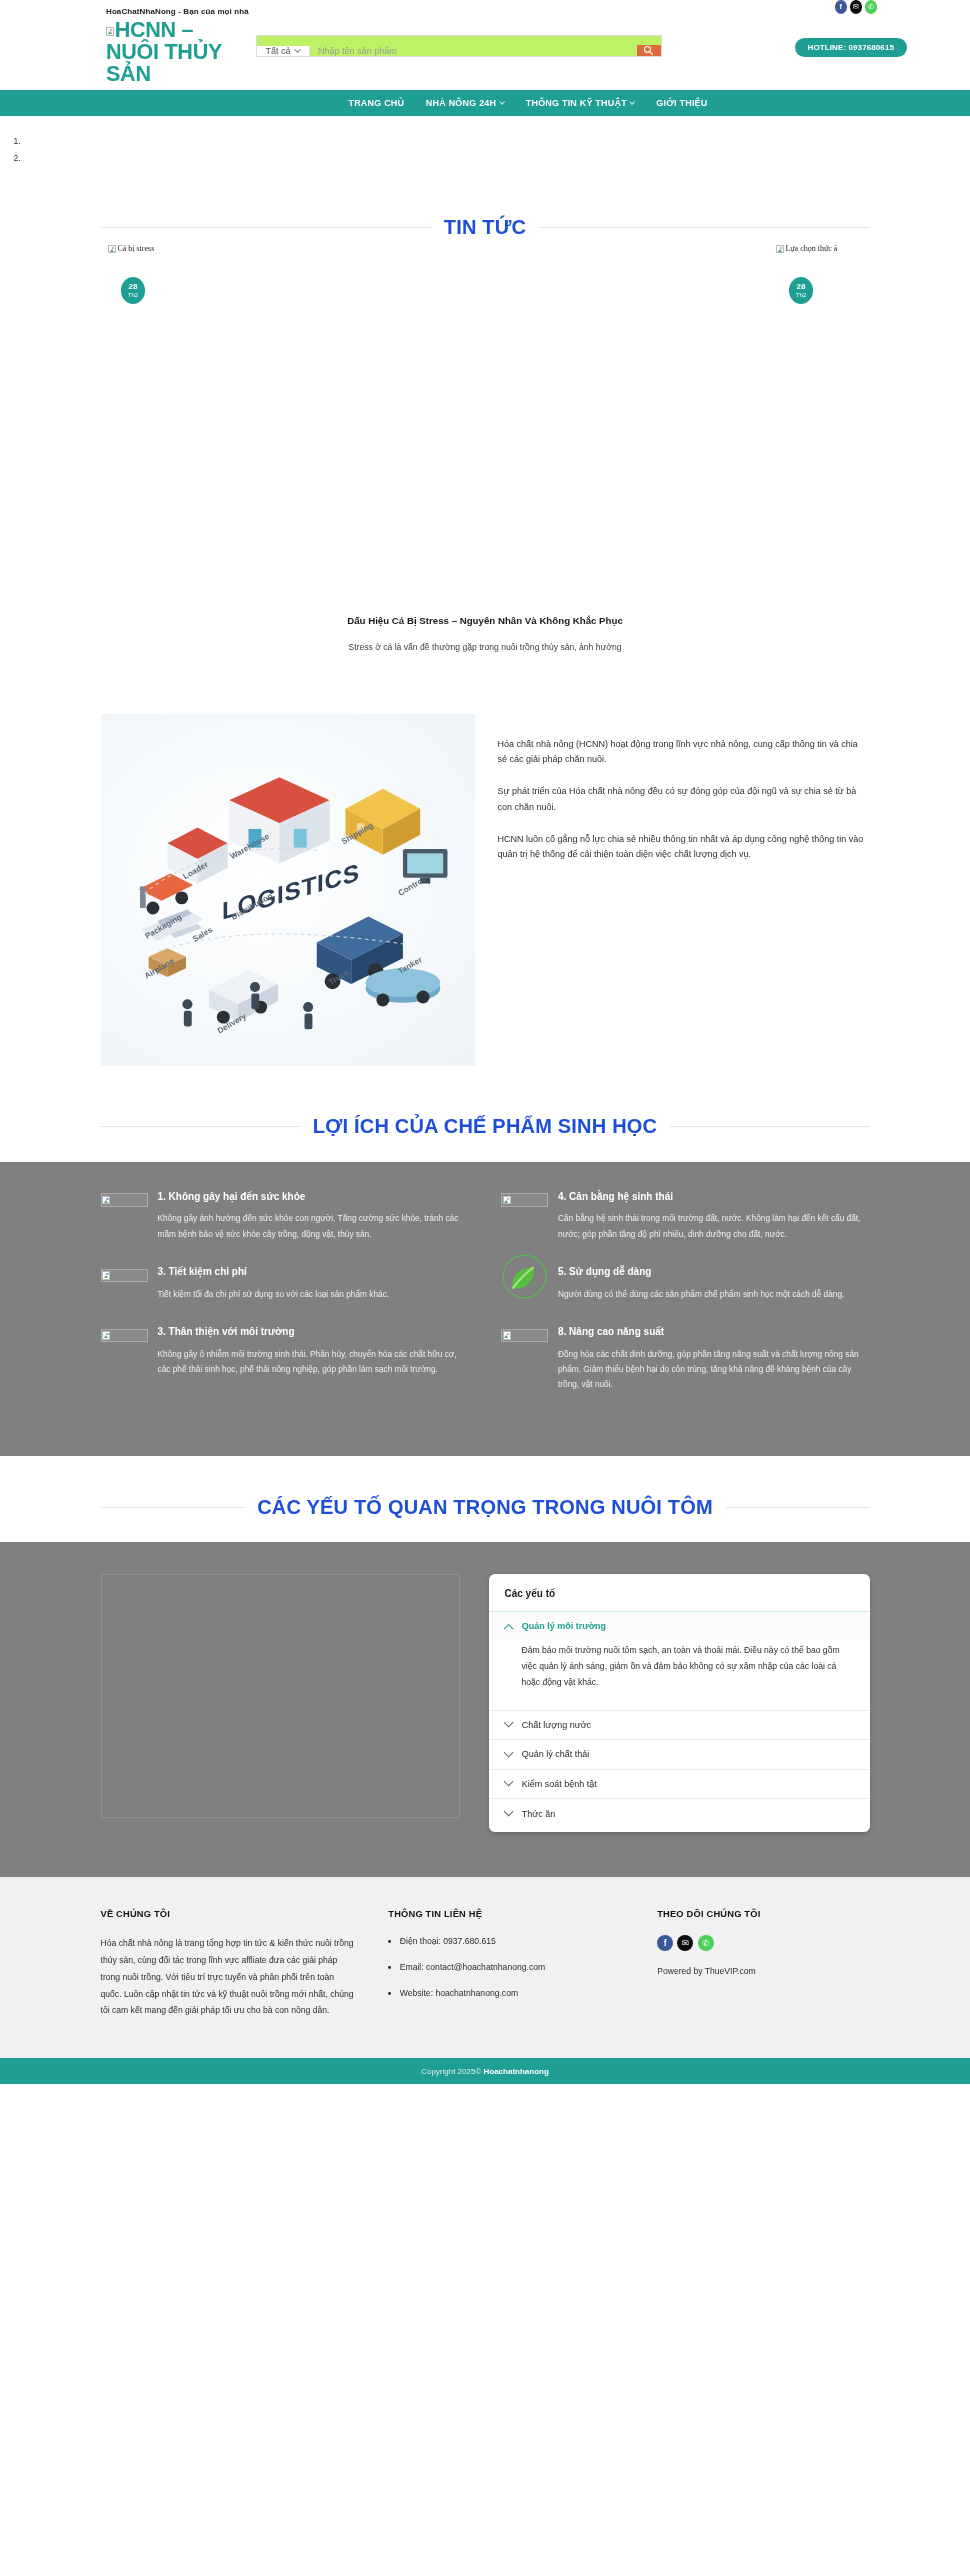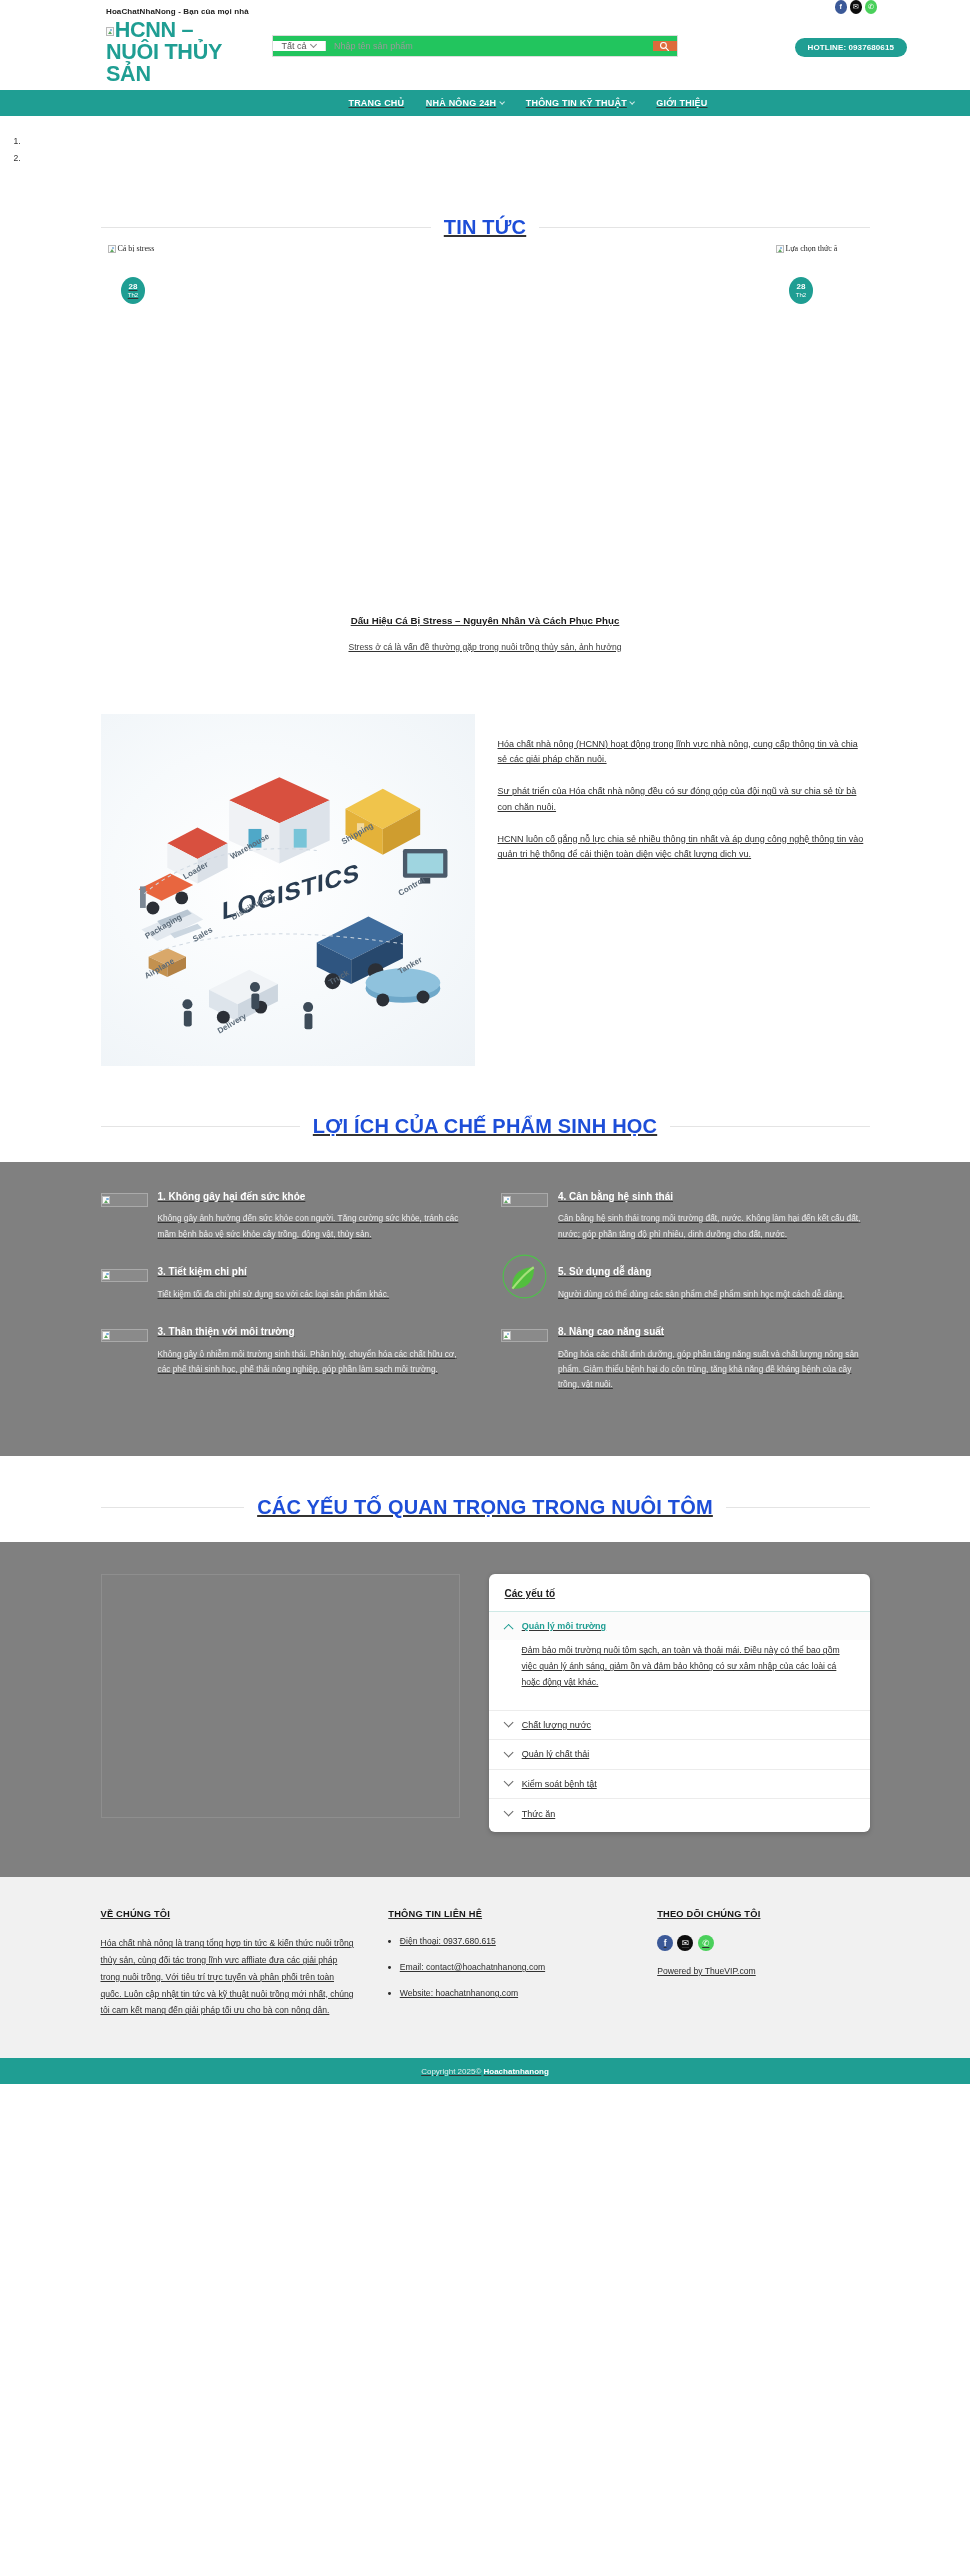--- a/index.html
+++ b/index.html
@@ -5,21 +5,21 @@
 <style>
   * { box-sizing: border-box; margin: 0; padding: 0; }
   html, body { width: 970px; }
   body {
     font-family: "Liberation Sans", "DejaVu Sans", sans-serif;
     background: #ffffff;
     color: #333;
     -webkit-font-smoothing: antialiased;
   }
 
-  .page { width: 970px; position: relative; overflow: hidden; text-decoration: underline; }
+  .page { width: 970px; position: relative; overflow: hidden; }
 
   
   .top-header {
     background: #ffffff;
     position: relative;
     height: 90px;
     padding: 0;
   }
   .tagline {
     position: absolute;
@@ -71,26 +71,26 @@
     font-size: 21.6px;
     font-weight: bold;
     color: #1f9e93;
     line-height: 1.02;
     letter-spacing: -0.3px;
     font-family: "Liberation Sans", sans-serif;
   }
 
   .search-box {
     position: absolute;
-    left: 272px; top: 35px;
-    display: flex;
-    align-items: center;
+    left: 256px; top: 35px;
+    display: flex;
+    align-items: flex-end;
     height: 22px;
     border: 0.7px solid #ddd;
-    background: #22c55e;
+    background: #bef264;
     width: 406px;
   }
   .search-cat {
     display: flex;
     align-items: center;
     gap: 4.3px;
     padding: 0 8.6px;
     font-size: 9px;
     color: #555;
     border-right: 0.7px solid #e2e2e2;
@@ -582,21 +582,21 @@
             <span>Lựa chọn thức ă</span>
         </div>
         <div class="date-badge">
           <span class="d">28</span>
           <span class="m">Th2</span>
         </div>
       </div>
     </div>
 
     <div class="news-text">
-      <div class="news-title">Dấu Hiệu Cá Bị Stress – Nguyên Nhân Và Cách Phục Phục</div>
+      <div class="news-title">Dấu Hiệu Cá Bị Stress – Nguyên Nhân Và Không Khắc Phục</div>
       <div class="news-excerpt">Stress ở cá là vấn đề thường gặp trong nuôi trồng thủy sản, ảnh hưởng</div>
     </div>
   </section>
 
   <section class="solution">
 
     <div class="sol-body">
       <div class="sol-img">
         
         <svg width="374" height="352" viewBox="0 0 520 490">

